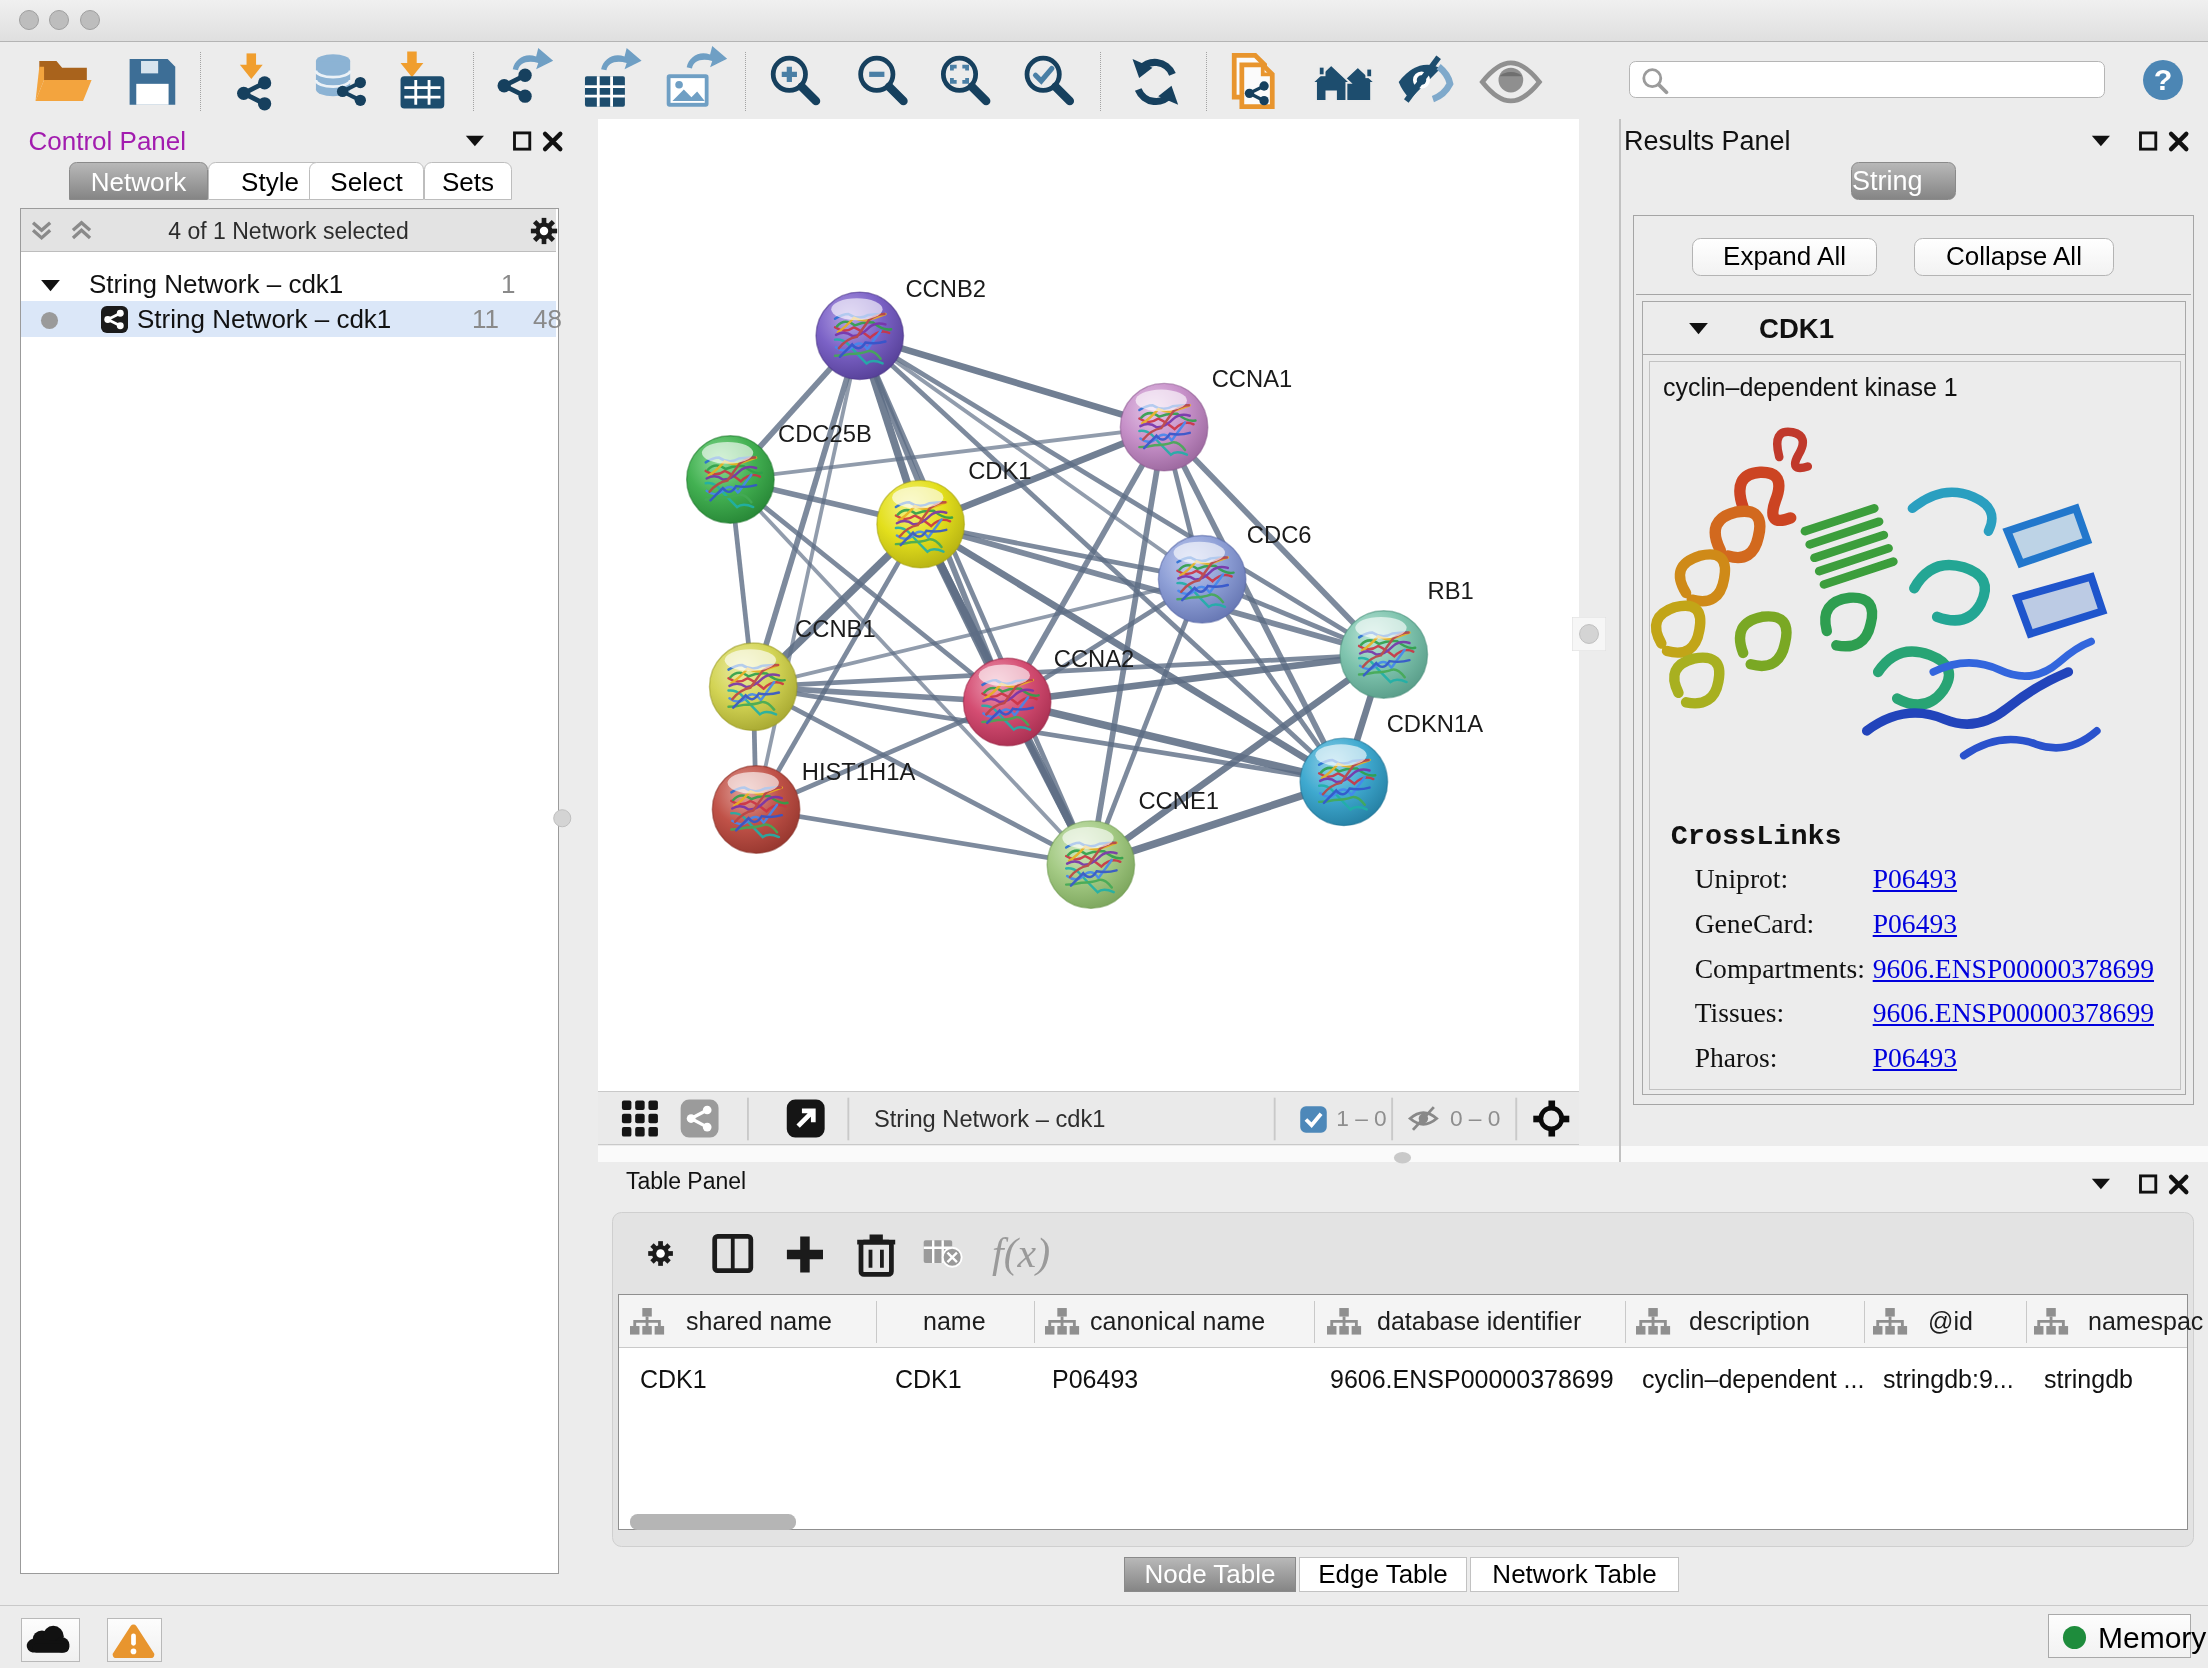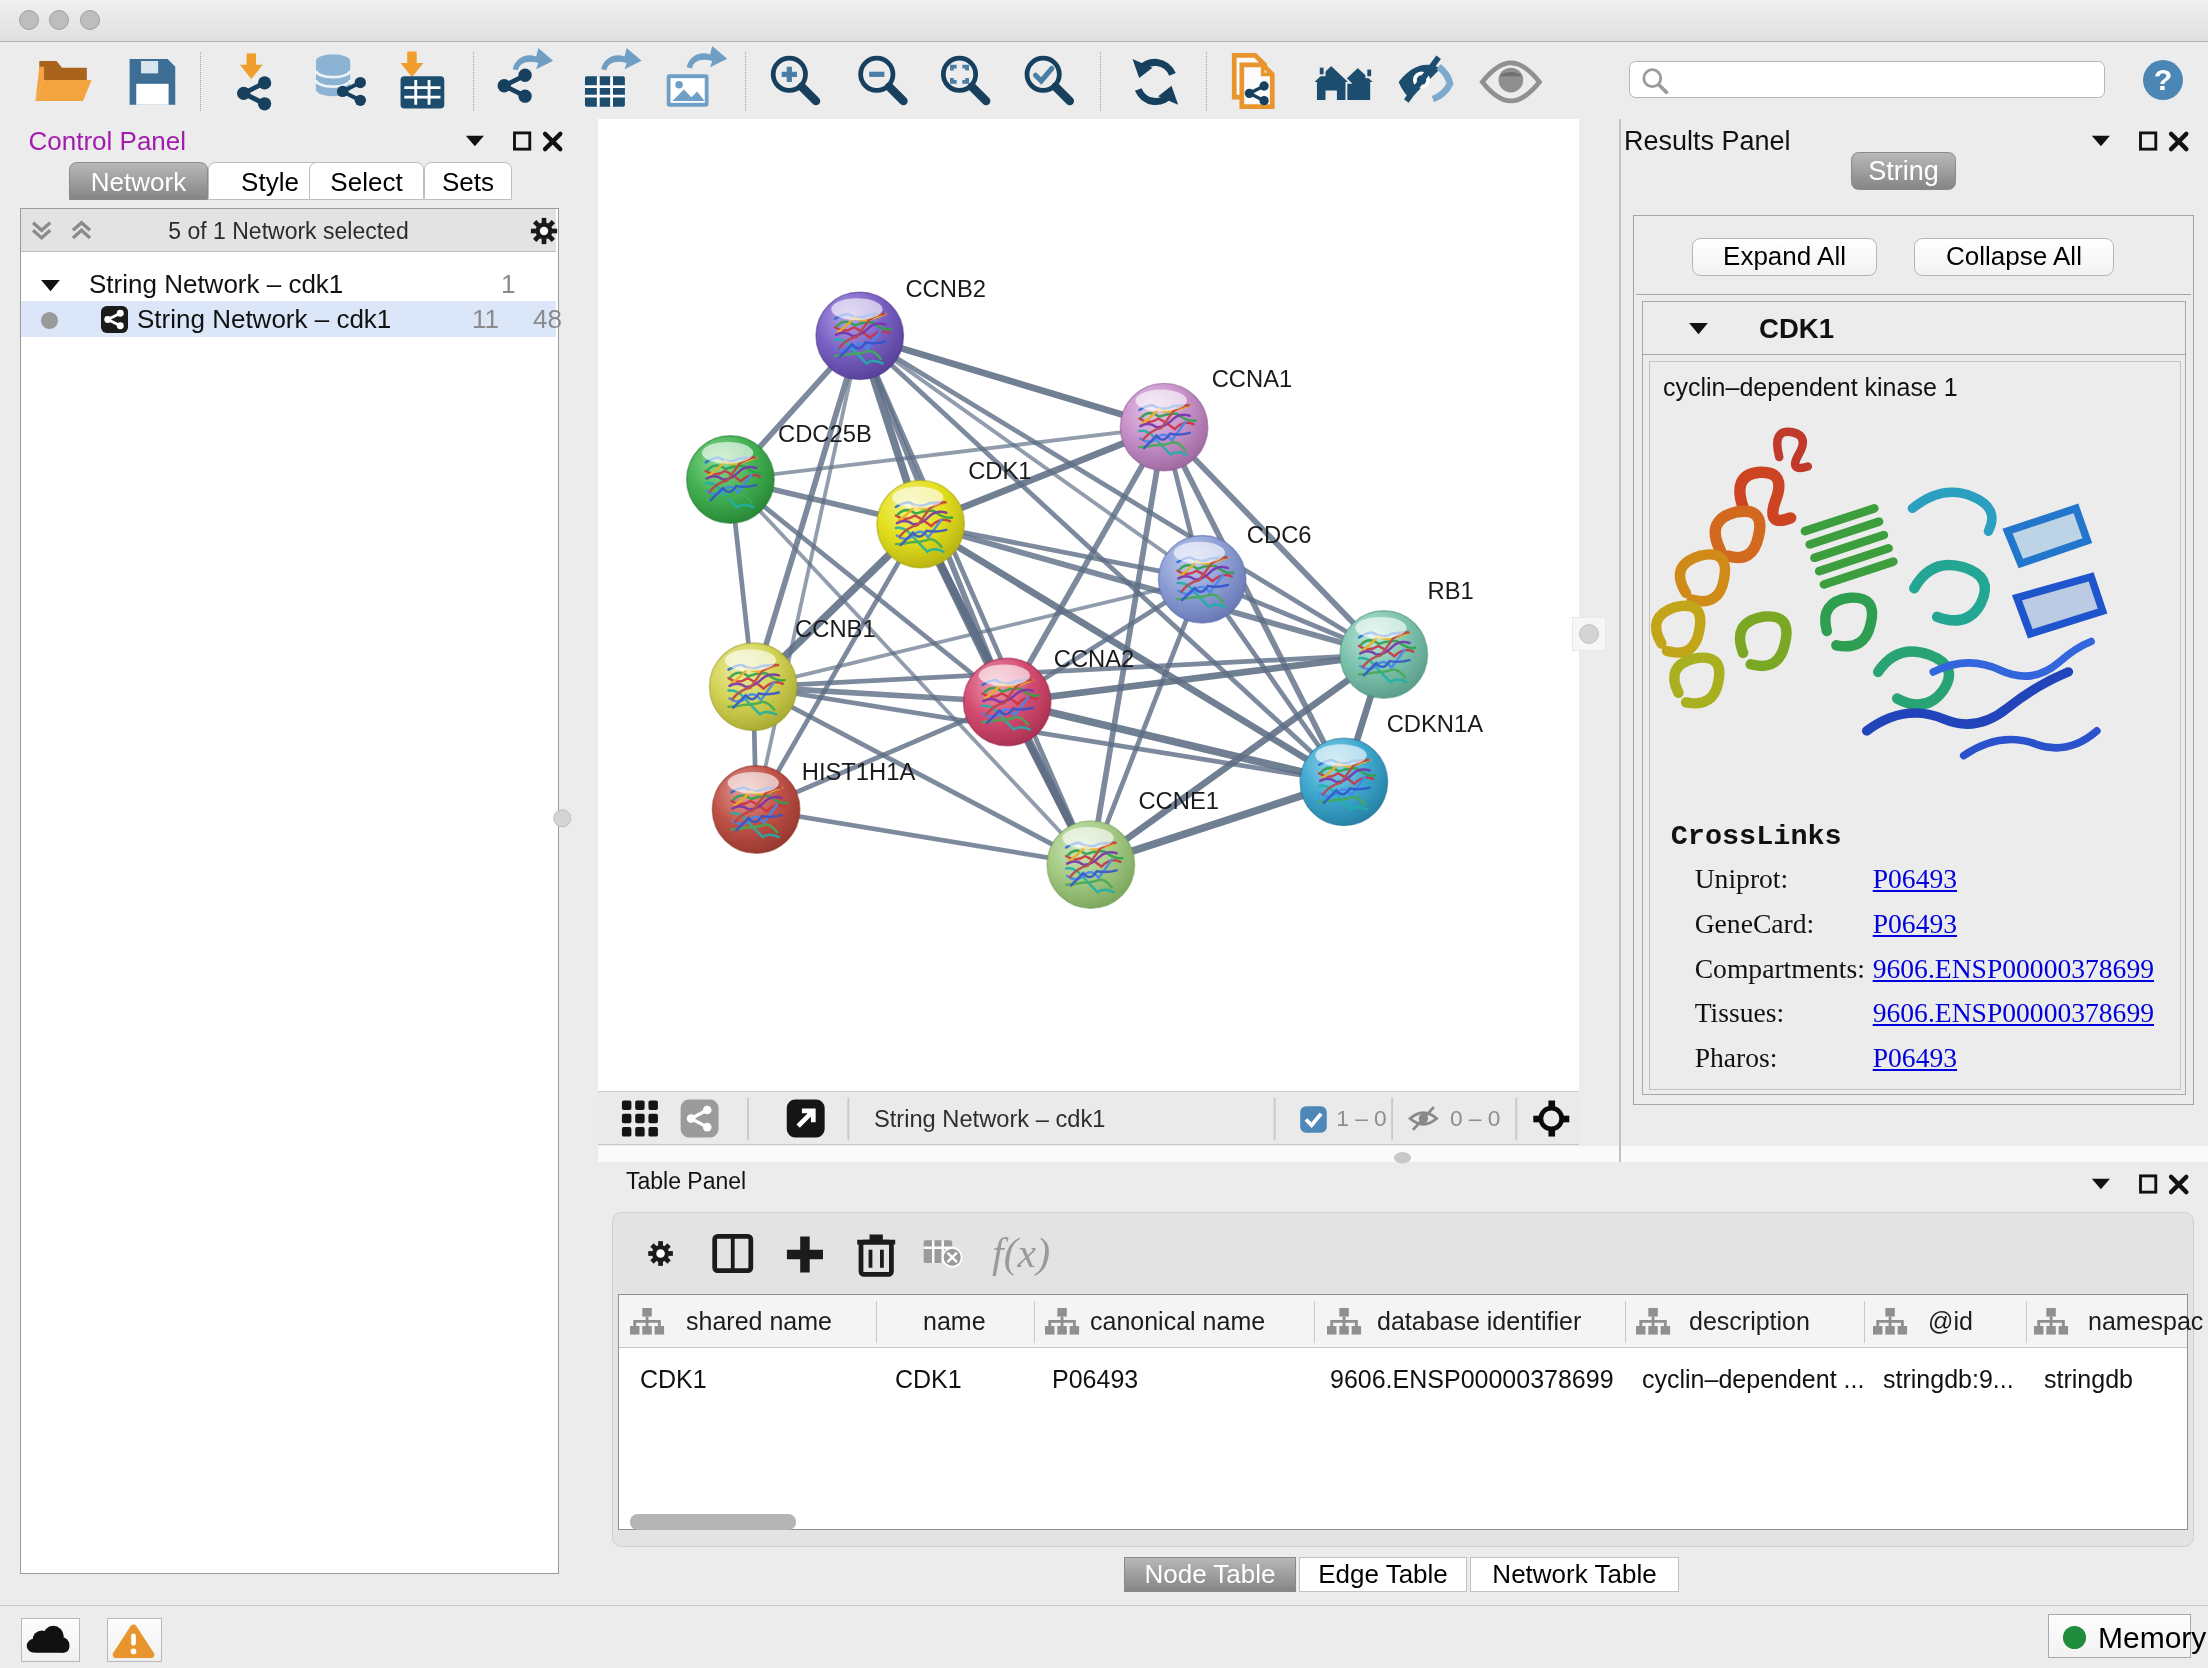--- a/index.html
+++ b/index.html
@@ -23,21 +23,21 @@
 #cp-infobar{position:absolute;left:0;top:0;width:535px;height:43px;background:#e3e3e3;border-bottom:1px solid #bdbdbd;color:#2c2c2c}
 #cp-infobar .txt{position:absolute;left:0;top:8.6px;width:100%;text-align:center;font-size:23px}
 .cprow{position:absolute;left:0;width:535px;height:36px;font-size:26px;color:#111}
 #cp-row2{background:#dbe7f8}
 
 #netview{position:absolute;left:598px;top:119px;width:981px;height:972px;background:#fff}
 #netstatus{position:absolute;left:598px;top:1091px;width:981px;height:54px;background:#eaeaea;border-top:1px solid #c9c9c9;border-bottom:1px solid #c9c9c9}
 #netstrip{position:absolute;left:598px;top:1146px;width:1610px;height:16px;background:#fafafa}
 
 #rp-title{position:absolute;left:1624px;top:126px;font-size:27px;color:#111}
-#rp-stringtab{position:absolute;left:1851px;top:152px;width:105px;height:38px;background:linear-gradient(#b8b8b8,#858585);border:1px solid #8a8a8a;border-radius:7.6px;color:#fff;font-size:27px;text-align:center;line-height:36px}
+#rp-stringtab{position:absolute;left:1851px;top:162px;width:105px;height:38px;background:linear-gradient(#b8b8b8,#858585);border:1px solid #8a8a8a;border-radius:7.6px;color:#fff;font-size:27px;text-align:left;line-height:36px}
 #rp-box{position:absolute;left:1633px;top:215px;width:561px;height:890px;border:1.9px solid #a5a5a5;background:#ececec}
 #rp-topbox{position:absolute;left:1636px;top:218px;width:555px;height:77px;border-bottom:1.9px solid #a5a5a5}
 .rbtn{position:absolute;top:20px;height:38px;background:linear-gradient(#ffffff,#f2f2f2);border:1px solid #b4b4b4;border-radius:8.6px;font-size:26px;text-align:center;color:#000}
 #rp-cdkbox{position:absolute;left:1642px;top:301px;width:544px;height:794px;border:1px solid #a8a8a8}
 #rp-cdkhead{position:absolute;left:0;top:0;width:100%;height:53px;border-bottom:1px solid #a8a8a8;background:#ececec}
 #rp-content{position:absolute;left:5.7px;top:59px;width:532px;height:729px;border:1px solid #c2c2c2;background:#ececec}
 .serif{font-family:Liberation Mono, monospace}
 .xl-label{position:absolute;font-size:27.6px;color:#111;font-family:"Liberation Serif",serif}
 .xl-link{position:absolute;font-size:27.6px;color:#0000dd;text-decoration:underline;font-family:"Liberation Serif",serif}
 
@@ -240,21 +240,21 @@
   <path d="M87 5 L103 21 M103 5 L87 21" stroke="#111" stroke-width="4.5" stroke-linecap="round"></path>
 </svg>
 <div id="cp-tabs">
   <div class="tab tabsel" style="left:0px;width:139px">Network</div>
   <div class="tab" style="left:139px;width:124px">Style</div>
   <div class="tab" style="left:240px;width:115px">Select</div>
   <div class="tab" style="left:355px;width:88px">Sets</div>
 </div>
 <div id="cp-box">
   <div id="cp-infobar">
-    <div class="txt">5 of 1 Network selected</div>
+    <div class="txt">4 of 1 Network selected</div>
     <svg class="abs" style="left:7.6px;top:7.6px" width="86" height="28.5" viewBox="0 0 90 30">
       <g stroke="#8a8a8a" stroke-width="3.5" fill="none">
         <path d="M4 6 L13 14 L22 6 M4 14 L13 22 L22 14"></path>
         <path d="M46 14 L55 6 L64 14 M46 22 L55 14 L64 22"></path>
       </g>
     </svg>
     <svg class="abs" style="left:508px;top:6.7px" width="30" height="30" viewBox="0 0 32 32">
       <g fill="#1b1b1b">
         <circle cx="16" cy="16" r="9"></circle>
         <g stroke="#1b1b1b" stroke-width="5">

